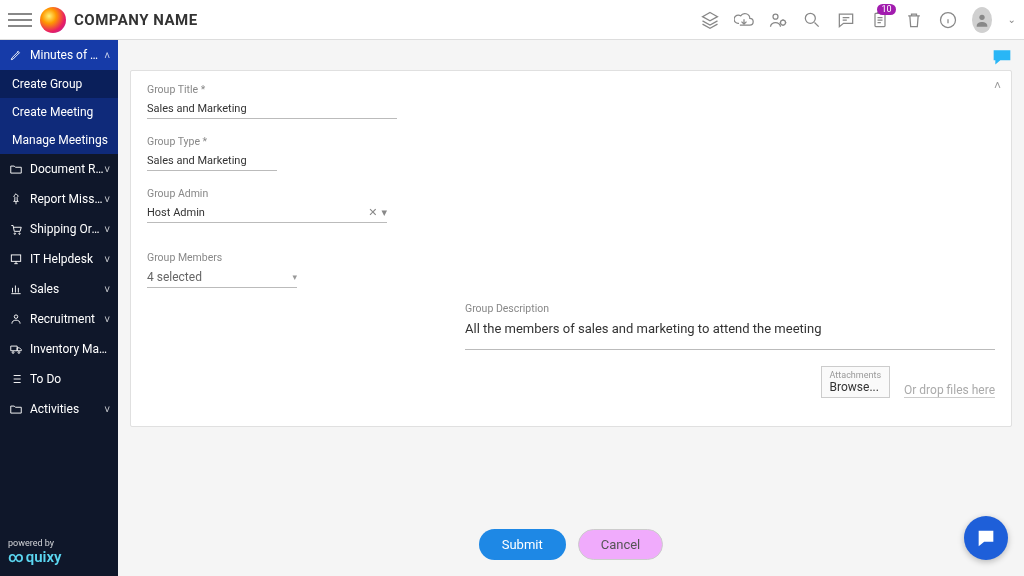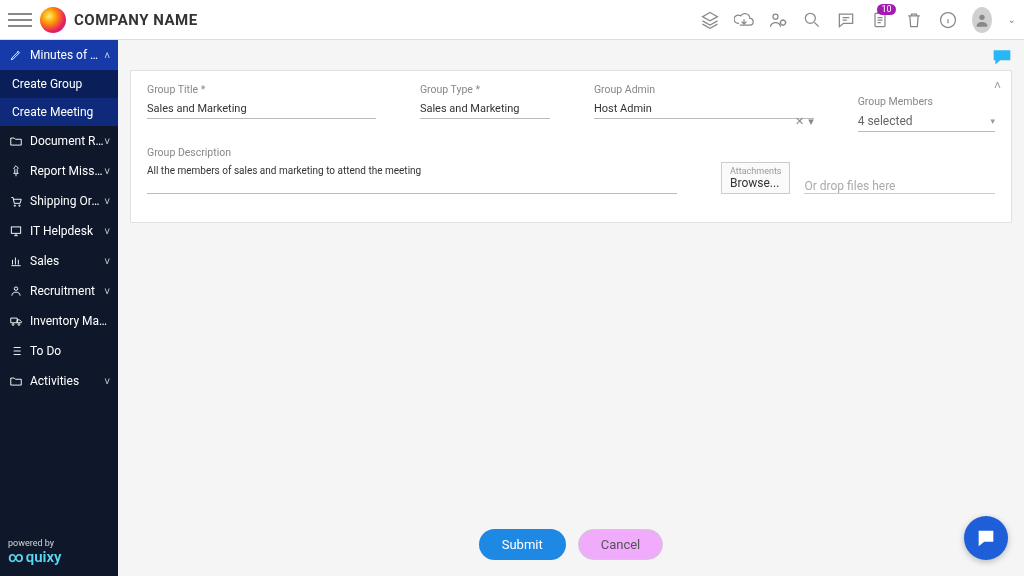--- a/index.html
+++ b/index.html
@@ -42,32 +42,32 @@
 
   
   .main { flex:1; display:flex; flex-direction:column; min-width:0; }
   .page-title-row { display:flex; align-items:center; padding:8px 12px 4px; }
   .page-title { font-size:16px; color:#444; }
   .comment-icon { margin-left:auto; width:20px; height:18px; }
   .comment-icon svg { width:20px; height:18px; fill:#29b6f6; }
 
   .form-card { margin:0 12px; background:#fff; border:1px solid #e0e0e0; border-radius:2px; padding:12px 16px 28px; position:relative; }
   .collapse-caret { position:absolute; top:8px; right:10px; font-size:12px; color:#999; cursor:pointer; }
-  .form-row { display:flex; gap:44px; }
+  .form-row { display:flex; gap:16px;flex-direction:column; }
 
   .fld { display:flex; flex-direction:column; }
   .fld-label { font-size:10.5px; color:#888; margin-bottom:3px; }
   .uinput { border:none; border-bottom:1px solid #bbb; font-size:11px; color:#333; padding:3px 0 3px 0; background:transparent; outline:none; }
   .admin-wrap { position:relative; }
   .admin-controls { position:absolute; right:0; bottom:4px; font-size:11px; color:#888; display:flex; gap:4px; }
   .admin-controls span { cursor:pointer; }
   .members-select { border:none; border-bottom:1px solid #bbb; font-size:12px; color:#666; padding:3px 0; display:flex; justify-content:space-between; align-items:center; cursor:pointer; }
   .members-select .tri { font-size:9px; color:#999; }
 
-  .desc-area { width:100%; border:none; border-bottom:1px solid #bbb; font-size:10px; color:#333; padding:3px 0; resize:none; outline:none; height:32px; font-family:inherit; }
+  .desc-area { width:100%; border:none; border-bottom:1px solid #bbb; font-size:13px; color:#333; padding:3px 0; resize:none; outline:none; height:32px; font-family:inherit; }
   .desc-wrap { position:relative; }
   .attach-btn { border:1px solid #ccc; padding:3px 8px; font-size:11px; background:#fafafa; cursor:pointer; }
   .attach-btn .alabel { display:block; font-size:9px; color:#999; text-align:center; }
   .attach-btn .btxt { font-size:12px; color:#333; }
   .drop-area { flex:1; margin-left:14px; border-bottom:1px solid #ccc; font-size:12px; color:#aaa; padding:4px 0 0; }
 
   .footer-actions { margin-top:auto; display:flex; justify-content:center; gap:12px; padding:18px 0 16px; }
   .btn { padding:7px 22px; border-radius:18px; font-size:13px; cursor:pointer; border:1px solid transparent; }
   .btn-primary { background:#1e88e5; color:#fff; }
   .btn-secondary { background:#f0abfc; color:#555; border:1px solid #ccc; }
@@ -158,20 +158,21 @@
         <span class="sicon">
             <svg viewBox="0 0 24 24">
               <path d="M4 20l3-1 11-11-2-2L5 17l-1 3zM14 6l2 2"></path>
             </svg>
           </span>
         <span class="label">Minutes of Meeting</span>
         <span class="chev">˄</span>
       </div>
       <div class="sub-item selected">Create Group</div>
       <div class="sub-item">Create Meeting</div>
+      <div class="sub-item">Manage Meetings</div>
 
       <div class="side-item">
         <span class="sicon">
             <svg viewBox="0 0 24 24">
               <path d="M3 7h6l2 2h10v10H3z"></path>
             </svg>
           </span>
         <span class="label">Document Repository</span>
         <span class="chev">˅</span>
       </div>

